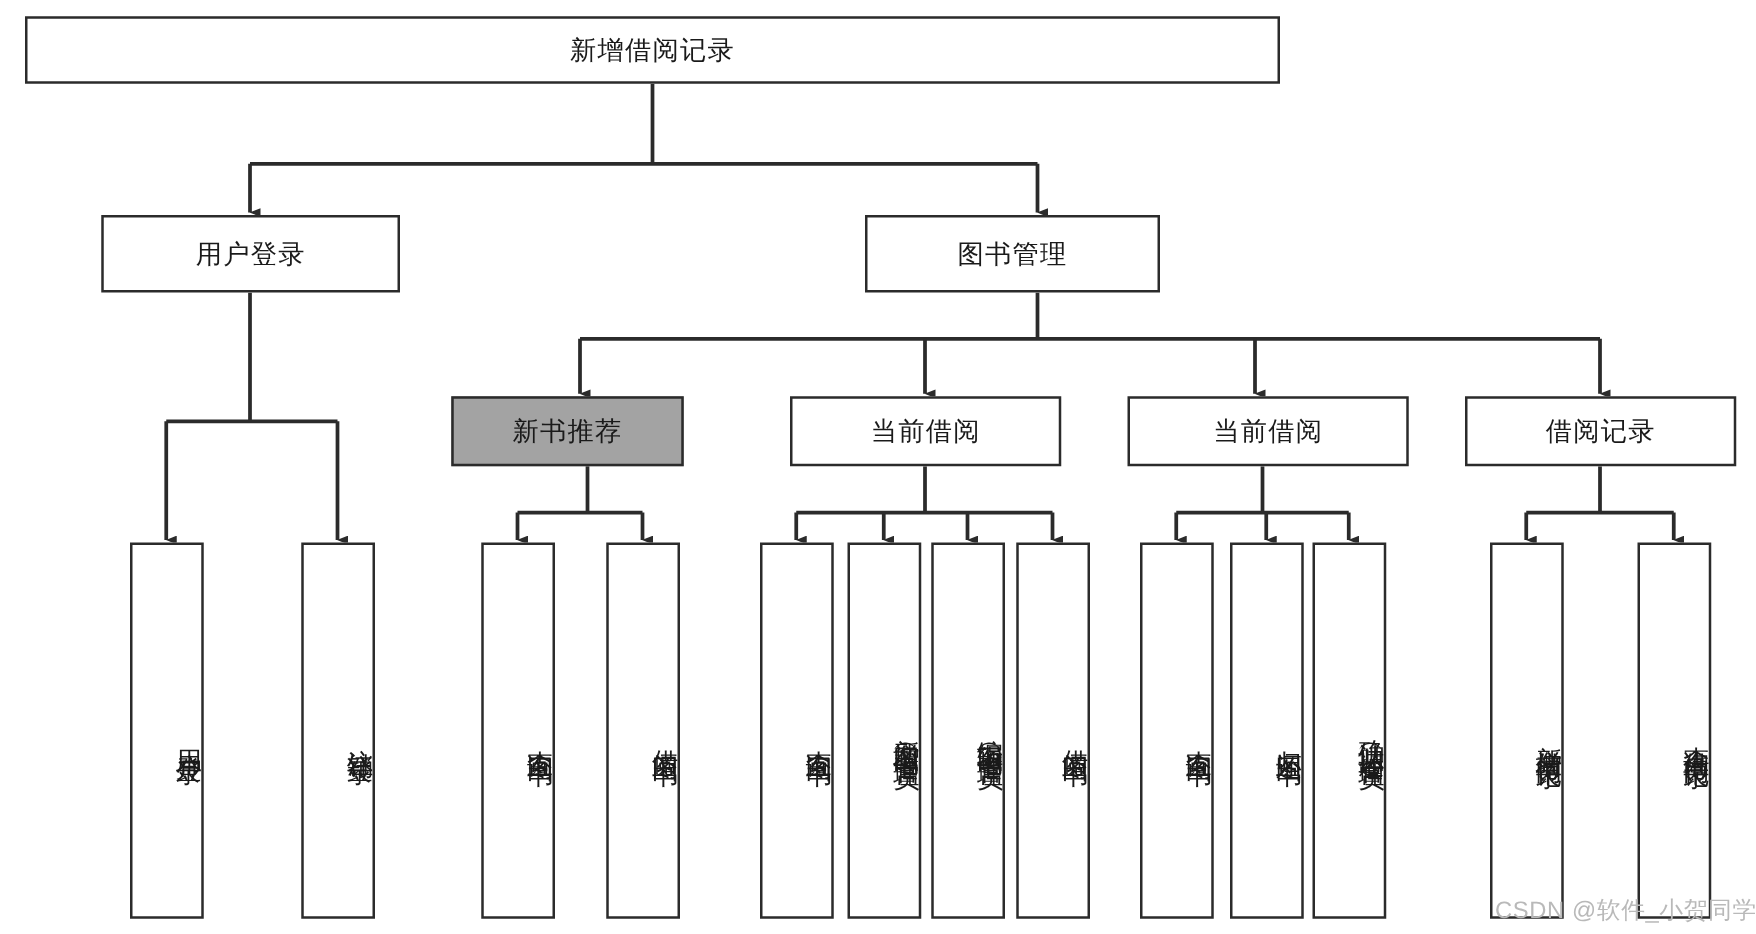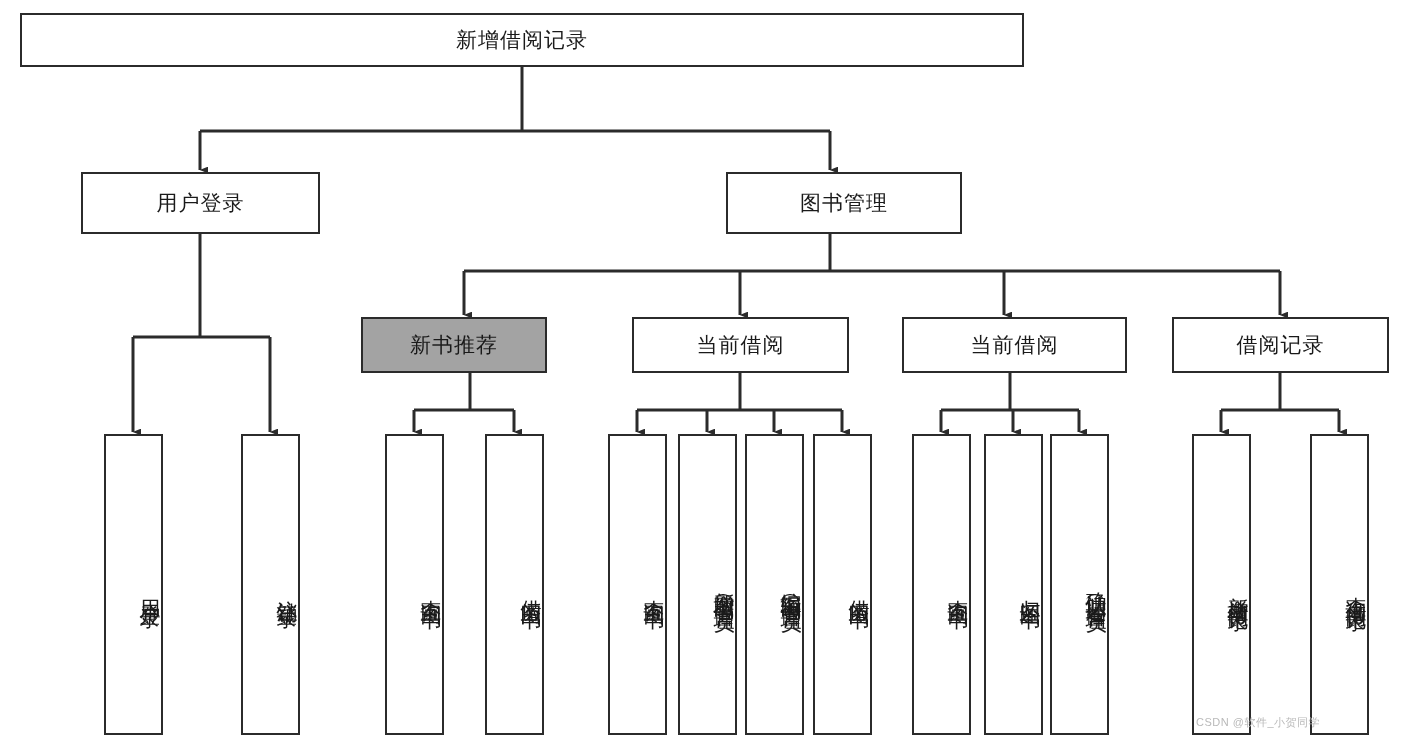--- a/index.html
+++ b/index.html
@@ -52,21 +52,21 @@
   svg.links {
     position: absolute;
     left: 0;
     top: 0;
     width: 1405px;
     height: 747px;
     pointer-events: none;
   }
   .watermark {
     position: absolute;
-    font-size: 11px;
+    font-size: 19px;
     color: #b9b9b9;
     white-space: nowrap;
     letter-spacing: 0.5px;
   }
 </style>
 </head>
 <body>
 
 <div id="canvas">
 
@@ -113,21 +113,21 @@
       </g>
   </svg>
 
   <div id="nodes-layer">
       <div class="node horiz" style="left: 20px; top: 13px; width: 1004px; height: 54px; border-color: rgb(43, 43, 43); background: rgb(255, 255, 255); color: rgb(26, 26, 26);">
         <span class="node-label">新增借阅记录</span>
       </div>
       <div class="node horiz" style="left: 81px; top: 172px; width: 239px; height: 62px; border-color: rgb(43, 43, 43); background: rgb(255, 255, 255); color: rgb(26, 26, 26);">
         <span class="node-label">用户登录</span>
       </div>
-      <div class="node horiz" style="left: 726px; top: 172px; width: 236px; height: 62px; border-color: rgb(43, 43, 43); background: rgb(255, 255, 255); color: rgb(26, 26, 26);">
+      <div class="node horiz" style="left: 692px; top: 172px; width: 236px; height: 62px; border-color: rgb(43, 43, 43); background: rgb(255, 255, 255); color: rgb(26, 26, 26);">
         <span class="node-label">图书管理</span>
       </div>
       <div class="node horiz" style="left: 361px; top: 317px; width: 186px; height: 56px; border-color: rgb(43, 43, 43); background: #a3a3a3; color: rgb(26, 26, 26);">
         <span class="node-label">新书推荐</span>
       </div>
       <div class="node horiz" style="left: 632px; top: 317px; width: 217px; height: 56px; border-color: rgb(43, 43, 43); background: rgb(255, 255, 255); color: rgb(26, 26, 26);">
         <span class="node-label">当前借阅</span>
       </div>
       <div class="node horiz" style="left: 902px; top: 317px; width: 225px; height: 56px; border-color: rgb(43, 43, 43); background: rgb(255, 255, 255); color: rgb(26, 26, 26);">
         <span class="node-label">当前借阅</span>

